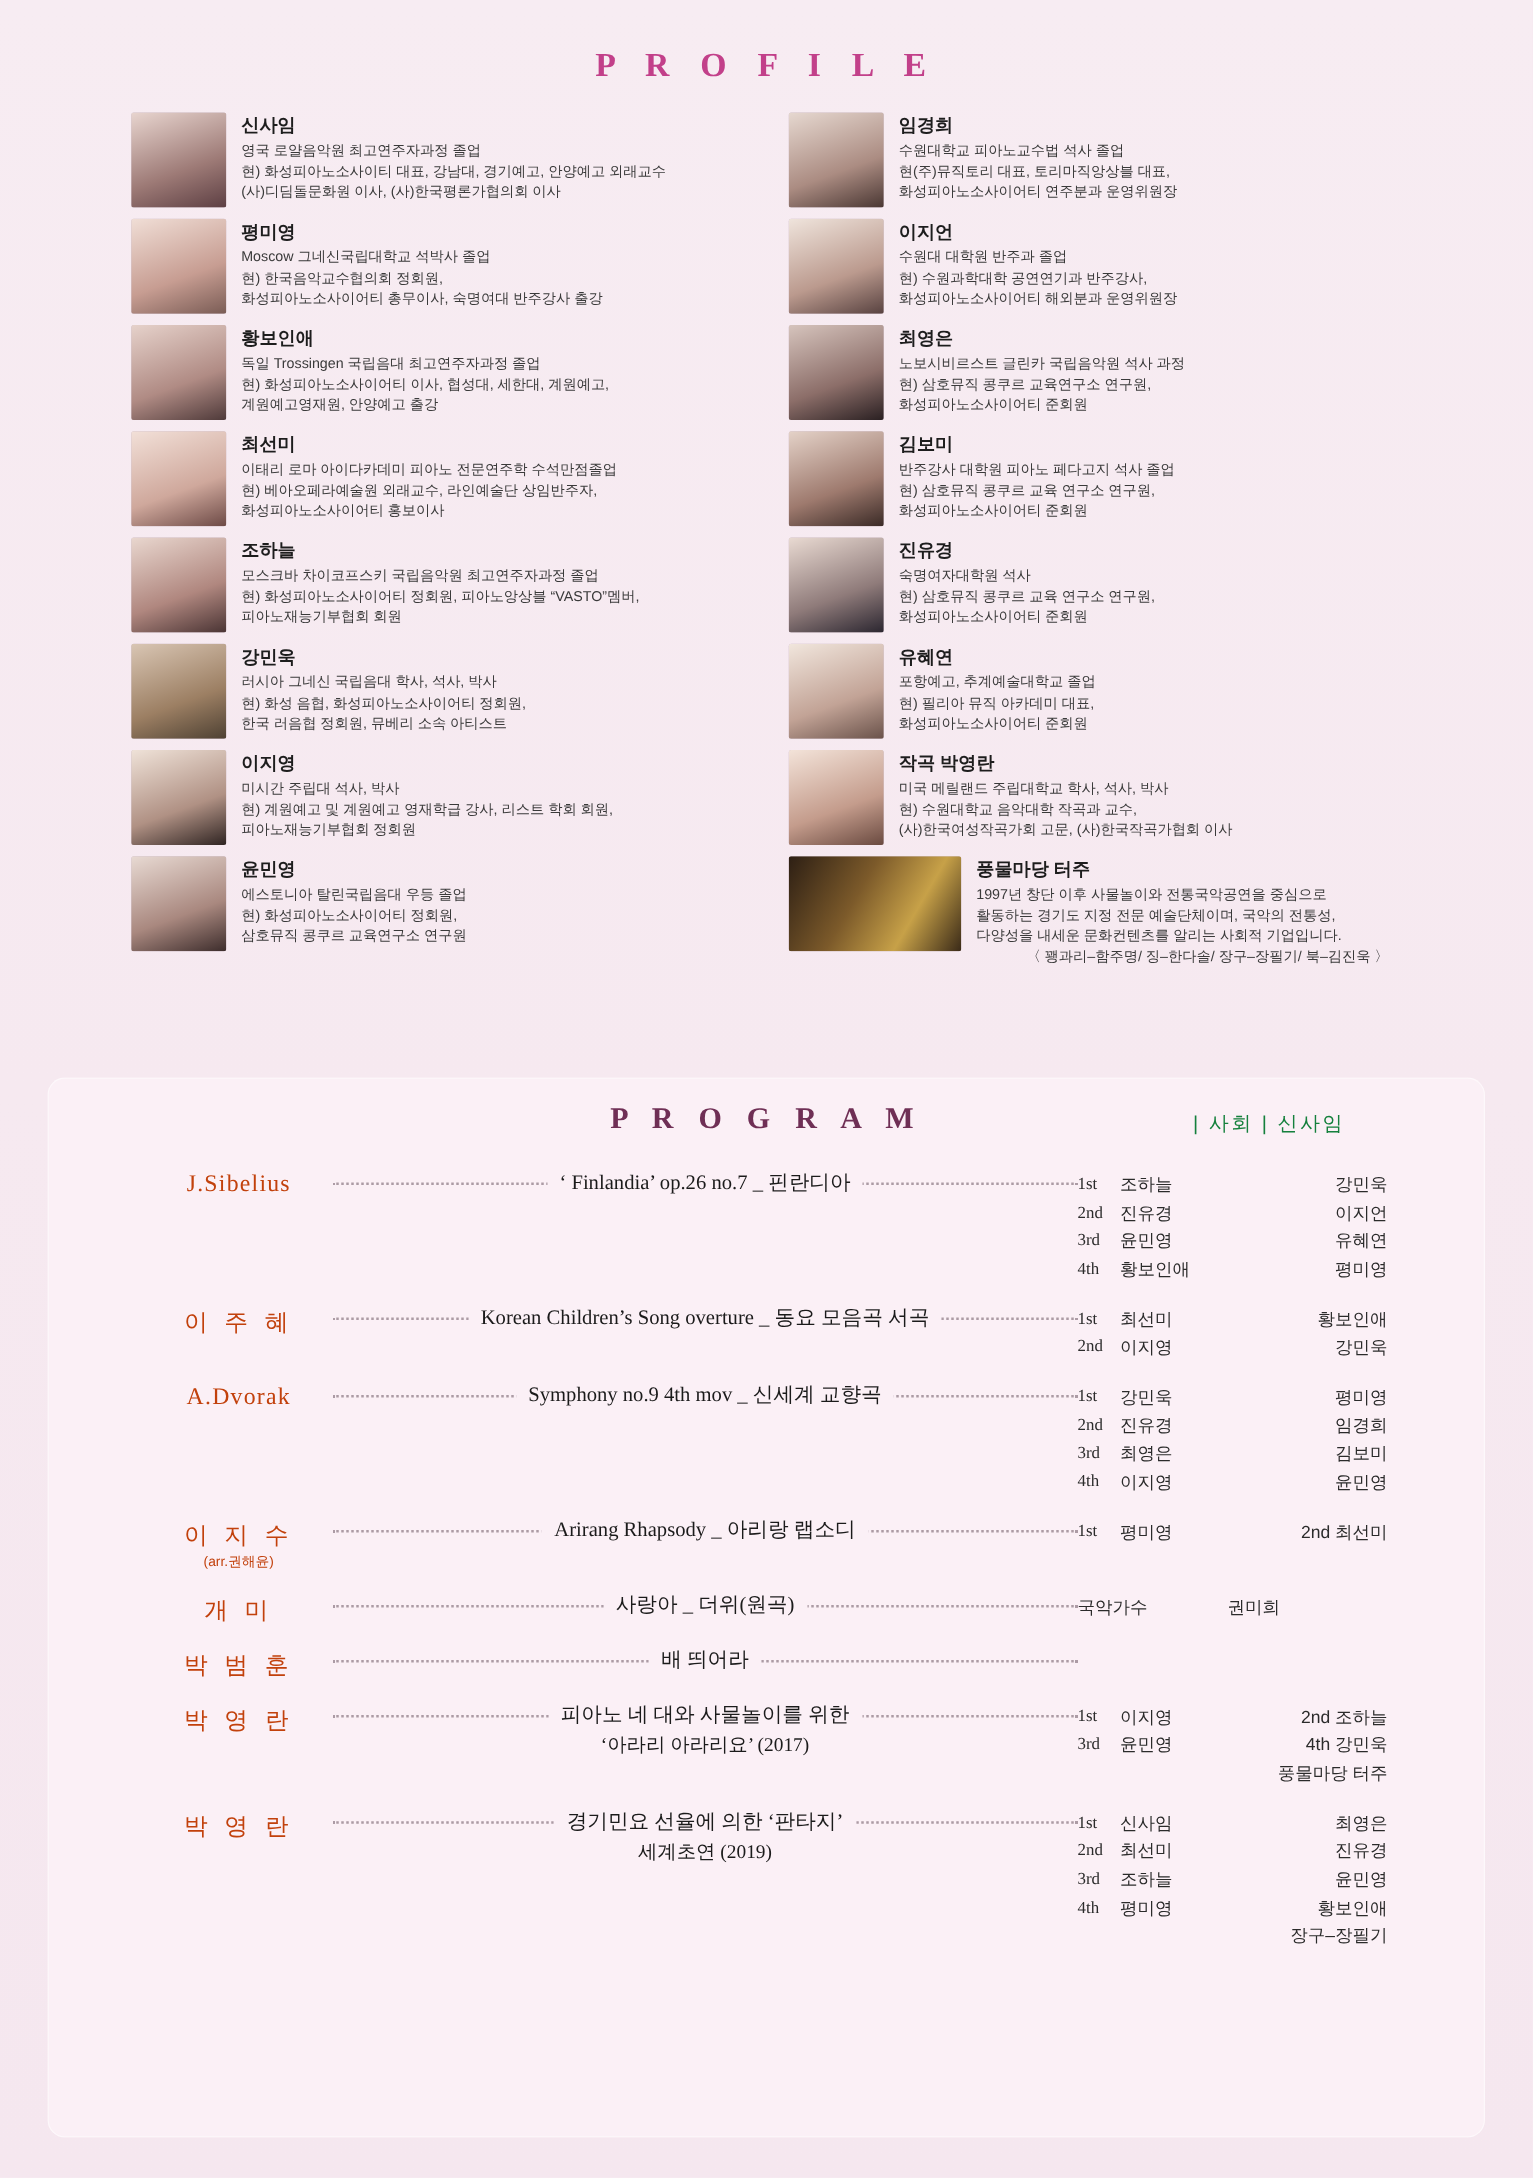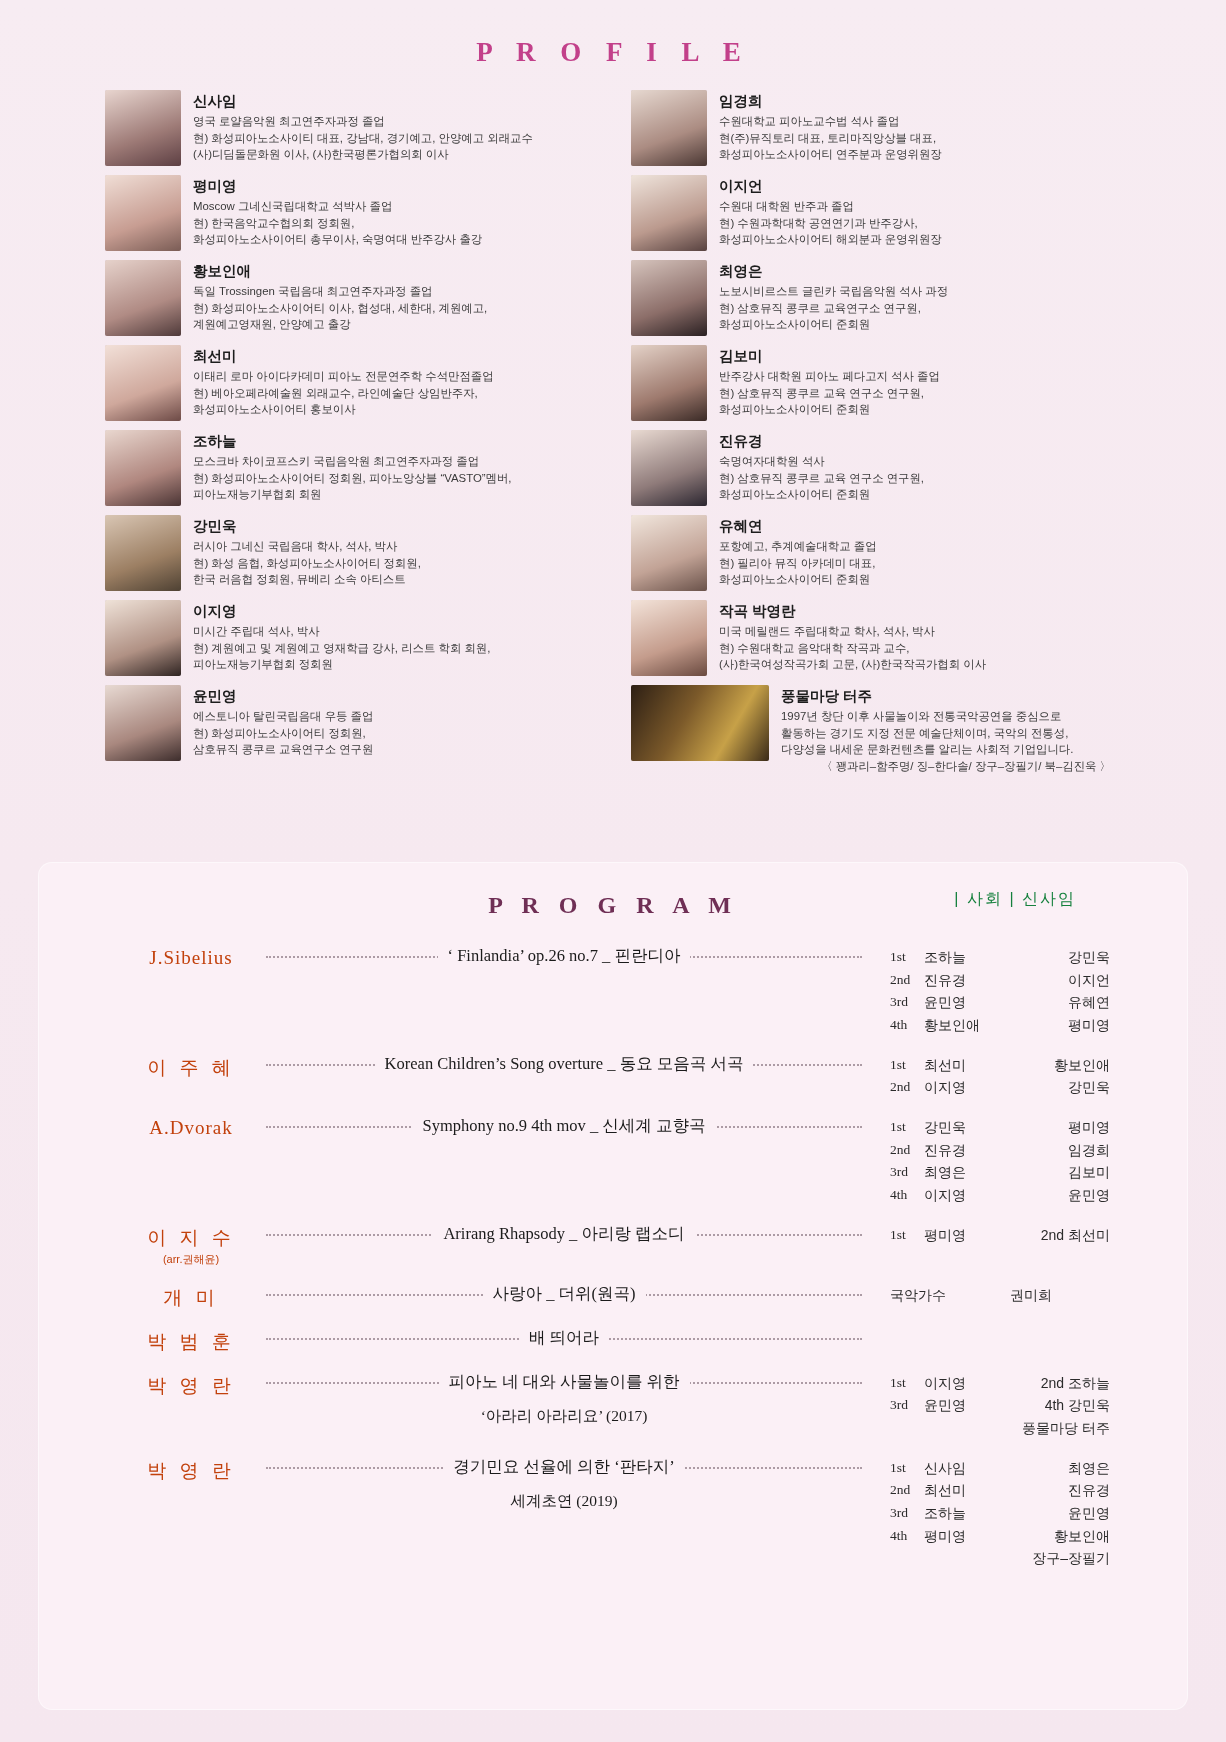--- a/index.html
+++ b/index.html
@@ -87,21 +87,21 @@
     left: 38px;
     top: 862px;
     width: 1150px;
     height: 848px;
     background: #fbf0f6;
     border-radius: 14px;
     box-shadow: 0 0 0 1px rgba(255,255,255,0.5) inset;
   }
   .program-head {
     position: relative;
-    padding-top: 30px;
+    padding-top: 20px;
   }
   .program-title {
     text-align: center;
     font-family: "Liberation Serif", serif;
     font-size: 24px;
     letter-spacing: 7px;
     font-weight: bold;
     color: #6f2f55;
   }
   .host {
@@ -147,21 +147,21 @@
     text-align: center;
     font-family: "Liberation Serif", serif;
     font-size: 16.5px;
     color: #1b1b1b;
     position: relative;
     z-index: 2;
   }
   .work .l2 {
     display: block;
     font-size: 15.5px;
-    margin-top: 13px;
+    margin-top: 3px;
   }
   .dots {
     position: absolute;
     top: 11px;
     left: 0;
     right: 0;
     border-bottom: 2px dotted #9f8d97;
     z-index: 1;
     opacity: .85;
   }
@@ -174,21 +174,20 @@
   }
   .players {
     width: 248px;
     flex: 0 0 248px;
     font-size: 14px;
     line-height: 1.62;
     padding-top: 1px;
   }
   .ptr {
     display: flex;
-    margin-left: 28px;
   }
   .pord {
     width: 34px;
     flex: 0 0 34px;
     font-family: "Liberation Serif", serif;
     font-size: 13.5px;
   }
   .pnm {
     width: 84px;
     flex: 0 0 84px;

